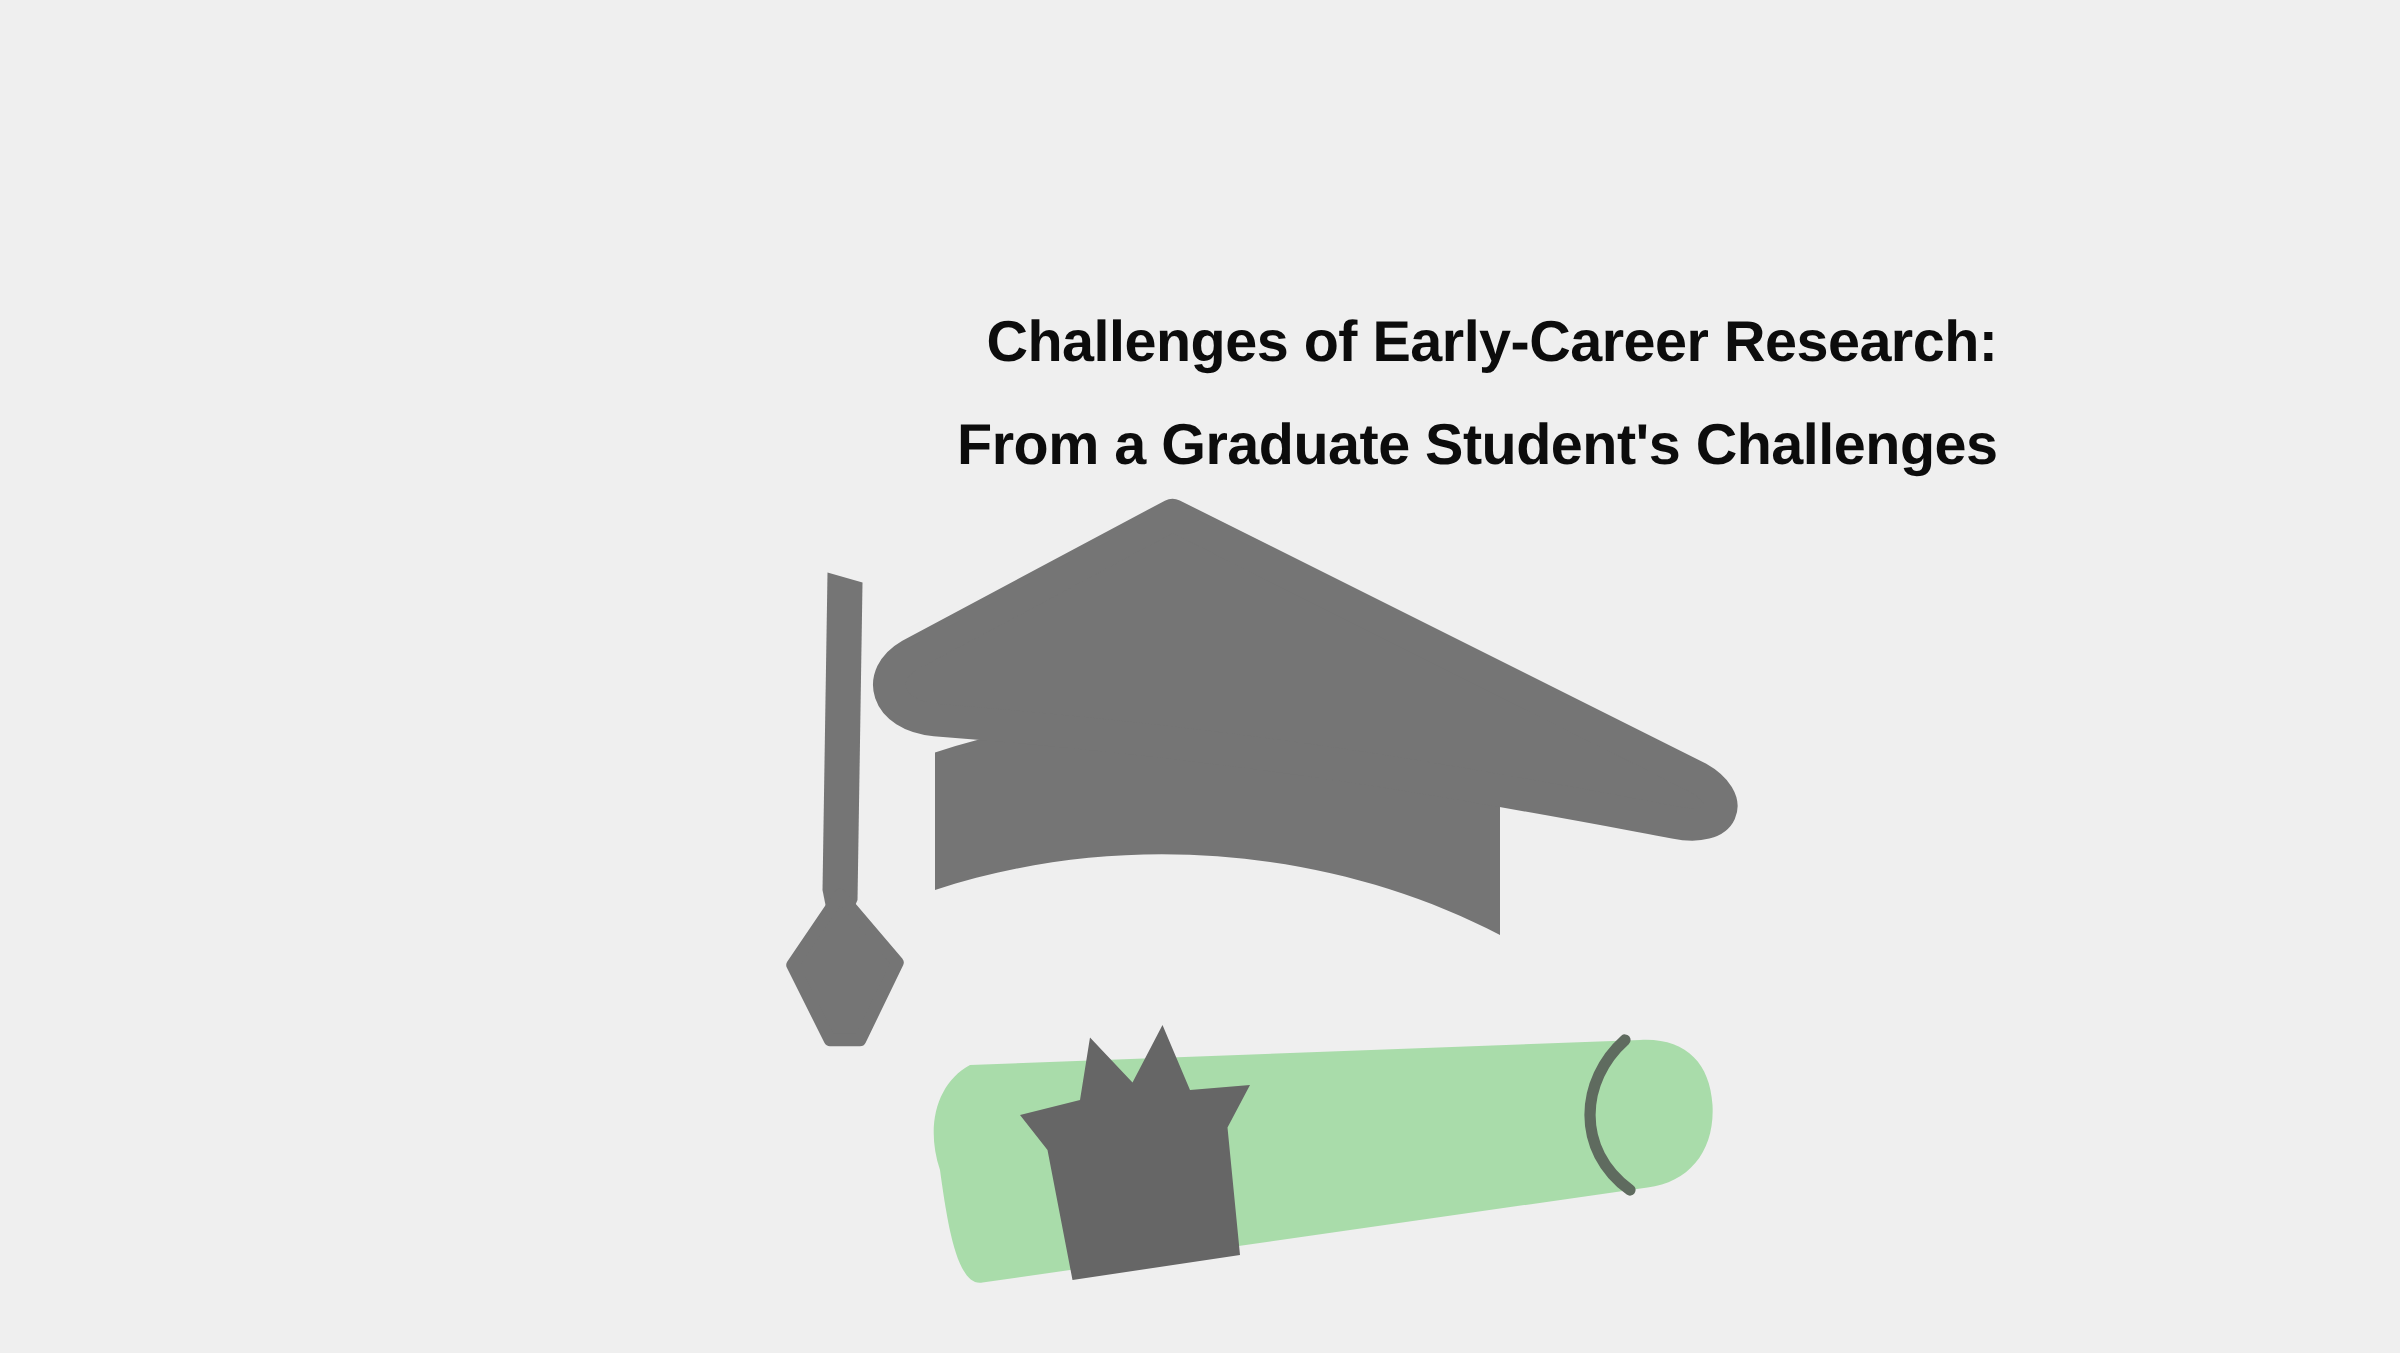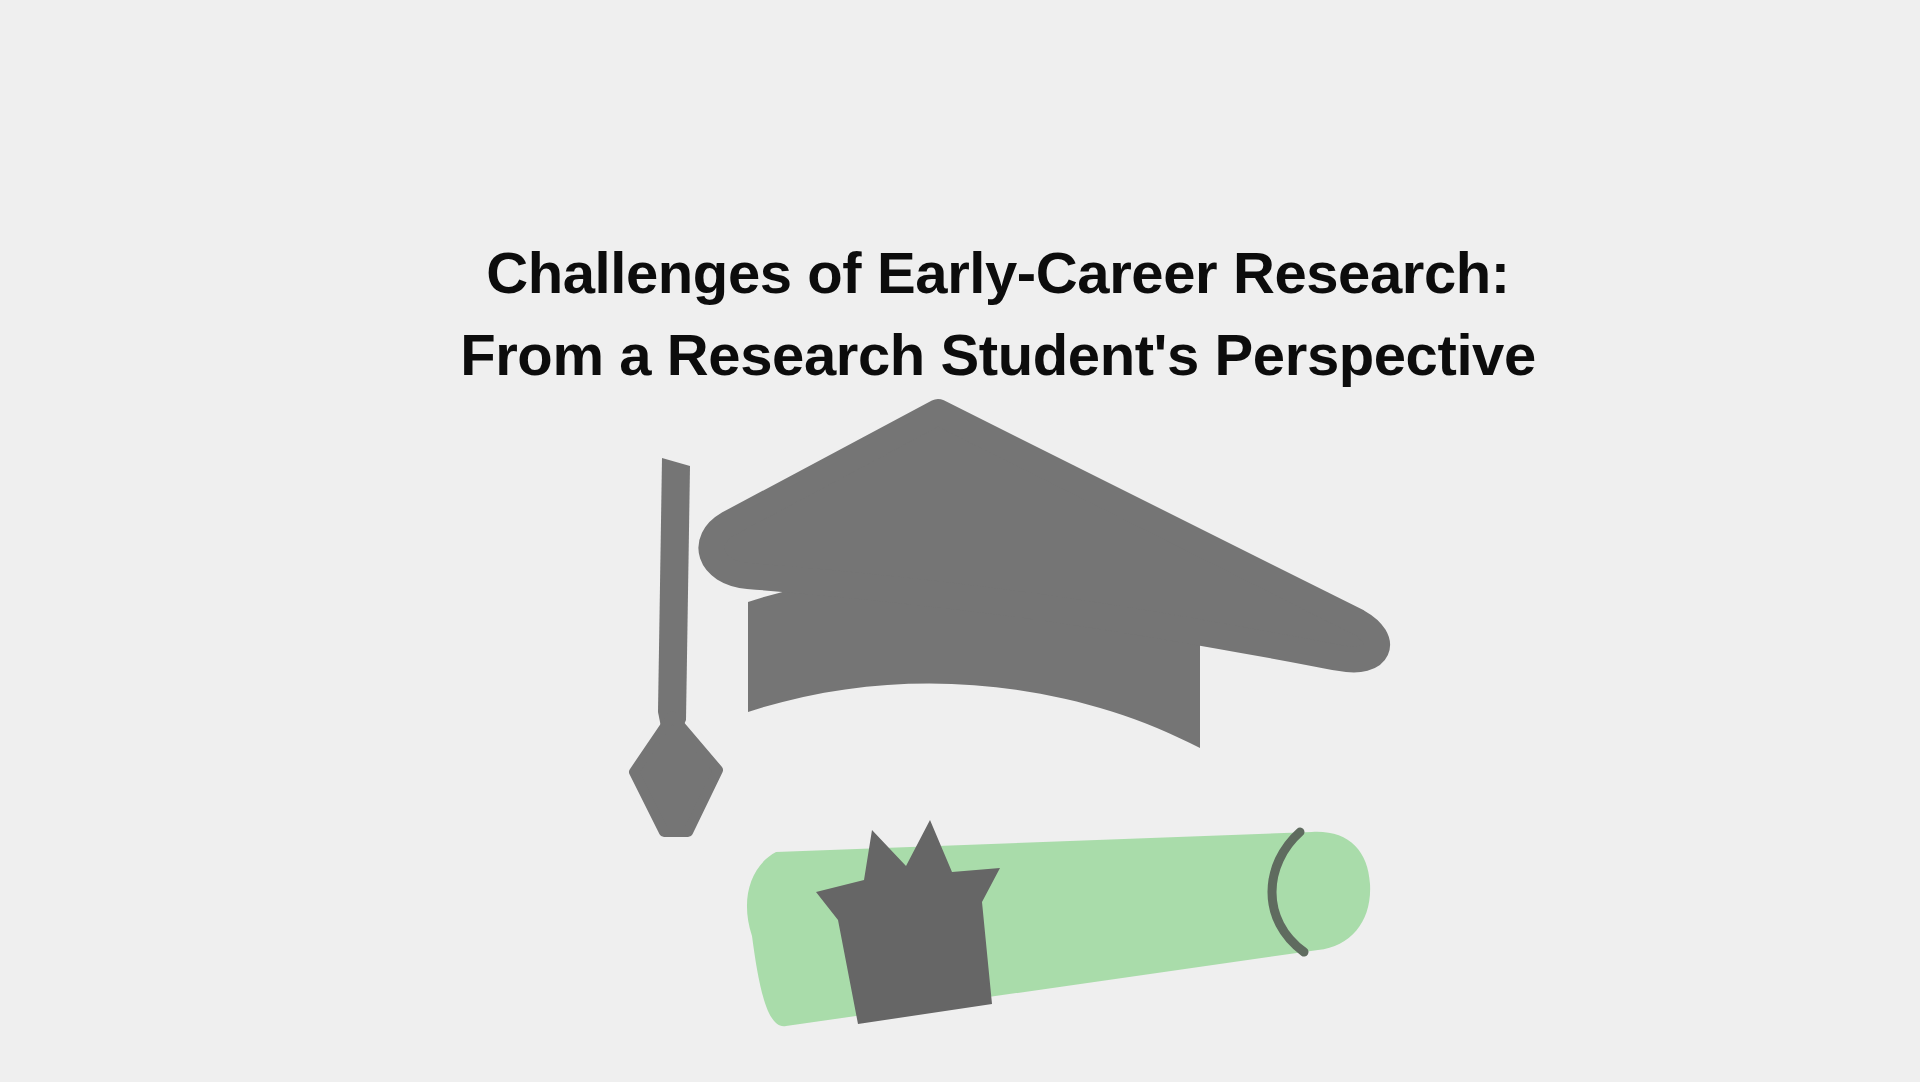--- a/index.html
+++ b/index.html
@@ -22,27 +22,27 @@
   }
 
   
   #title-block {
     position: absolute;
     left: 398px;
     top: 232px;
     width: 1200px;
   }
   .title-line {
-    font-size: 58px;
+    font-size: 46px;
     font-weight: bold;
     color: #0C0C0C;
     line-height: 82px;
     letter-spacing: -0.4px;
     white-space: nowrap;
-    text-align: center;
+    text-align: right;
   }
 
   
   #illustration {
     position: absolute;
     left: 600px;
     top: 380px;
     width: 800px;
     height: 660px;
   }
@@ -52,21 +52,21 @@
     height: 660px;
   }
 </style>
 </head>
 <body>
 
 <div id="slide">
 
   <div id="title-block">
     <div class="title-line">Challenges of Early-Career Research:</div>
-    <div class="title-line">From a Research Student's Perspective</div>
+    <div class="title-line">From a Graduate Student's Challenges</div>
   </div>
 
   <div id="illustration">
     <svg viewBox="0 0 800 660" xmlns="http://www.w3.org/2000/svg">
 
       <g>
         <path d="M 62 78
                  L 90 86
                  L 86 340
                  L 78 358

